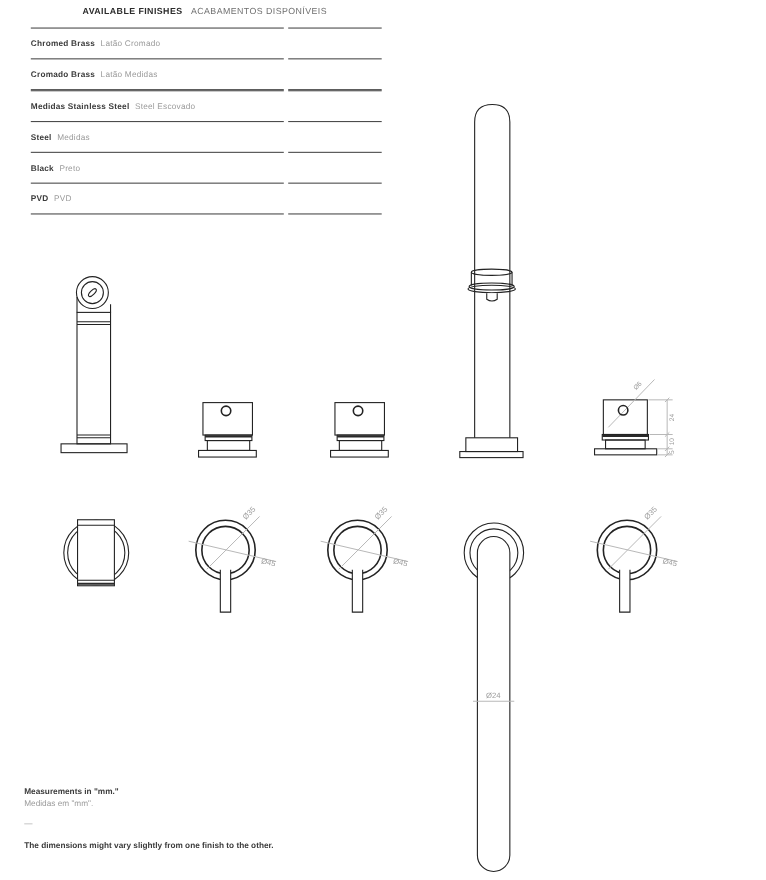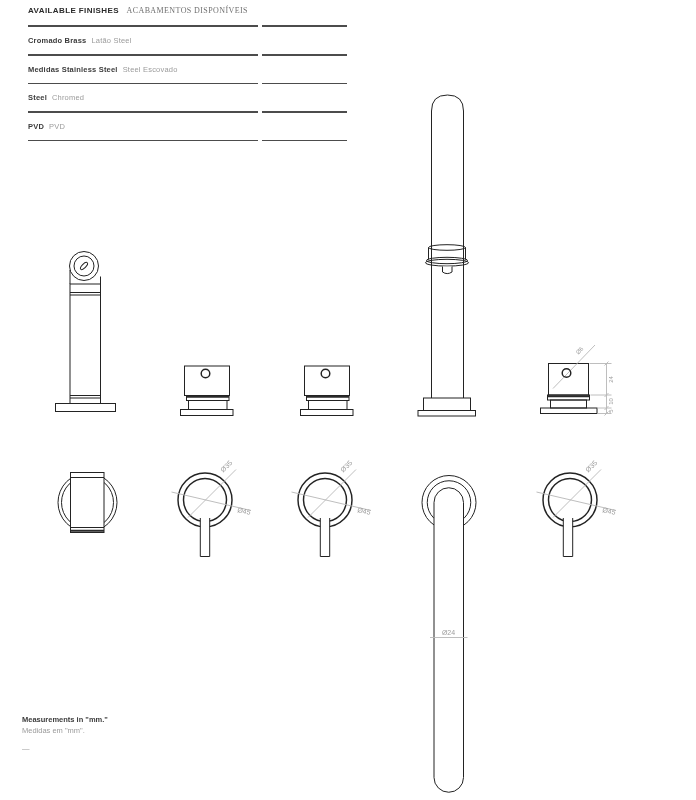--- a/index.html
+++ b/index.html
@@ -6,22 +6,22 @@
   body {
     width:696px; height:800px; position:relative; overflow:hidden;
     background:#ffffff;
     font-family:"Liberation Sans", sans-serif;
     -webkit-font-smoothing:antialiased;
   }
 
   
   .finishes { position:absolute; left:28px; top:6px; width:319px; }
   .title { font-size:8px; letter-spacing:.4px; margin:0 0 10px 0; white-space:nowrap; }
-  .title .en { font-weight:bold; color:#2b2b2b; }
-  .title .pt { font-weight:normal; color:#6f6f6f; margin-left:5px;font-family:Liberation Serif, serif; }
+  .title .en { font-weight:bold; color:#2b2b2b;margin-left:47px; }
+  .title .pt { font-weight:normal; color:#6f6f6f; margin-left:5px; }
 
   .rule { display:flex; gap:4px; height:1px; }
   .rule .seg-a { width:230px; border-top:1.2px solid #4c4c4c; }
   .rule .seg-b { flex:1; border-top:1.2px solid #4c4c4c; }
 
   .finish-row { height:27px; display:flex; align-items:center; font-size:7.5px; letter-spacing:.2px; }
   .finish-row .en { font-weight:bold; color:#3b3b3b; margin-right:5px; white-space:nowrap; }
   .finish-row .pt { color:#9b9b9b; white-space:nowrap; }
 
   
@@ -165,28 +165,32 @@
 <div class="finishes">
   <p class="title">
     <span class="en">AVAILABLE FINISHES</span>
     <span class="pt">ACABAMENTOS DISPONÍVEIS</span>
   </p>
 
   <div class="rule">
       <span class="seg-a"></span>
       <span class="seg-b"></span>
     </div>
+  <div class="finish-row">
+    <span class="en">Chromed Brass</span>
+    <span class="pt">Latão Cromado</span>
+  </div>
 
   <div class="rule">
       <span class="seg-a"></span>
       <span class="seg-b"></span>
     </div>
   <div class="finish-row">
     <span class="en">Cromado Brass</span>
-    <span class="pt">Latão Steel</span>
+    <span class="pt">Latão Medidas</span>
   </div>
 
   <div class="rule">
       <span class="seg-a"></span>
       <span class="seg-b"></span>
     </div>
 
   <div class="rule">
       <span class="seg-a"></span>
       <span class="seg-b"></span>
@@ -195,40 +199,45 @@
     <span class="en">Medidas Stainless Steel</span>
     <span class="pt">Steel Escovado</span>
   </div>
 
   <div class="rule">
       <span class="seg-a"></span>
       <span class="seg-b"></span>
     </div>
   <div class="finish-row">
     <span class="en">Steel</span>
-    <span class="pt">Chromed</span>
-  </div>
-
-  <div class="rule">
-      <span class="seg-a"></span>
-      <span class="seg-b"></span>
-    </div>
+    <span class="pt">Medidas</span>
+  </div>
+
+  <div class="rule">
+      <span class="seg-a"></span>
+      <span class="seg-b"></span>
+    </div>
+  <div class="finish-row">
+    <span class="en">Black</span>
+    <span class="pt">Preto</span>
+  </div>
 
   <div class="rule">
       <span class="seg-a"></span>
       <span class="seg-b"></span>
     </div>
   <div class="finish-row">
     <span class="en">PVD</span>
     <span class="pt">PVD</span>
   </div>
 
   <div class="rule">
       <span class="seg-a"></span>
       <span class="seg-b"></span>
     </div>
 </div>
 
 <div class="footer">
   <div class="bold">Measurements in "mm."</div>
   <div class="grey">Medidas em "mm".</div>
   <div class="dash">—</div>
+  <div class="bold block2">The dimensions might vary slightly from one finish to the other.</div>
 </div>
 
 </body></html>

